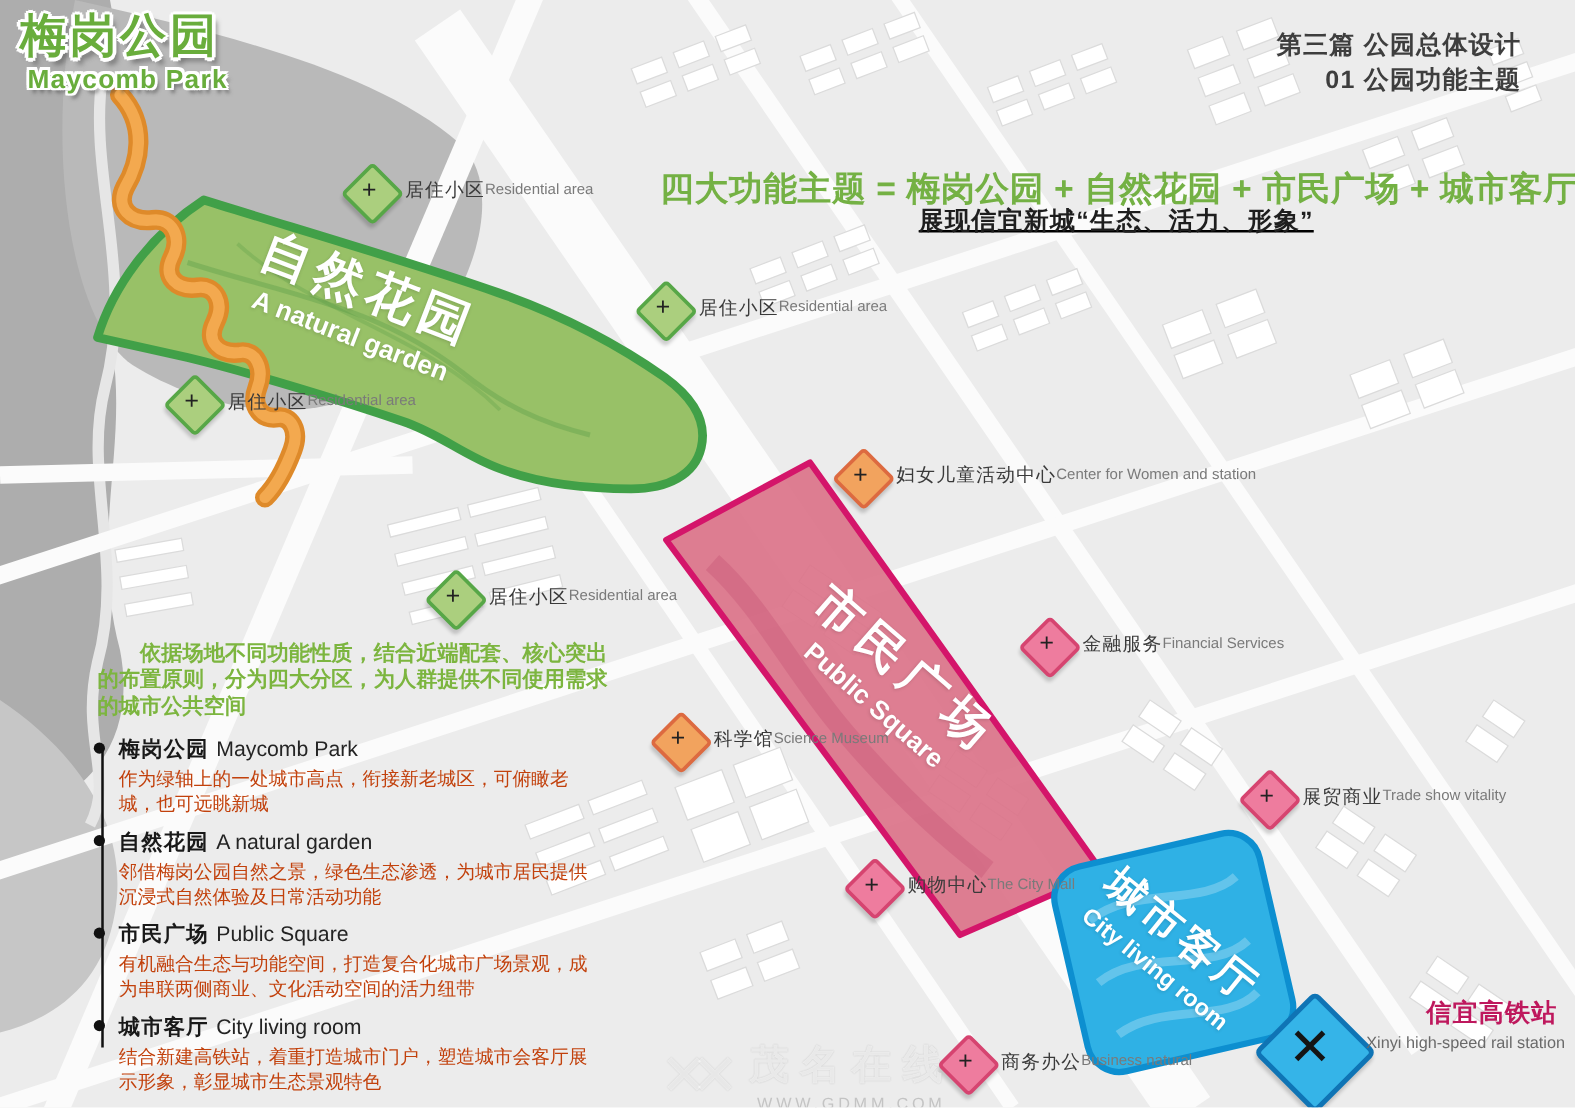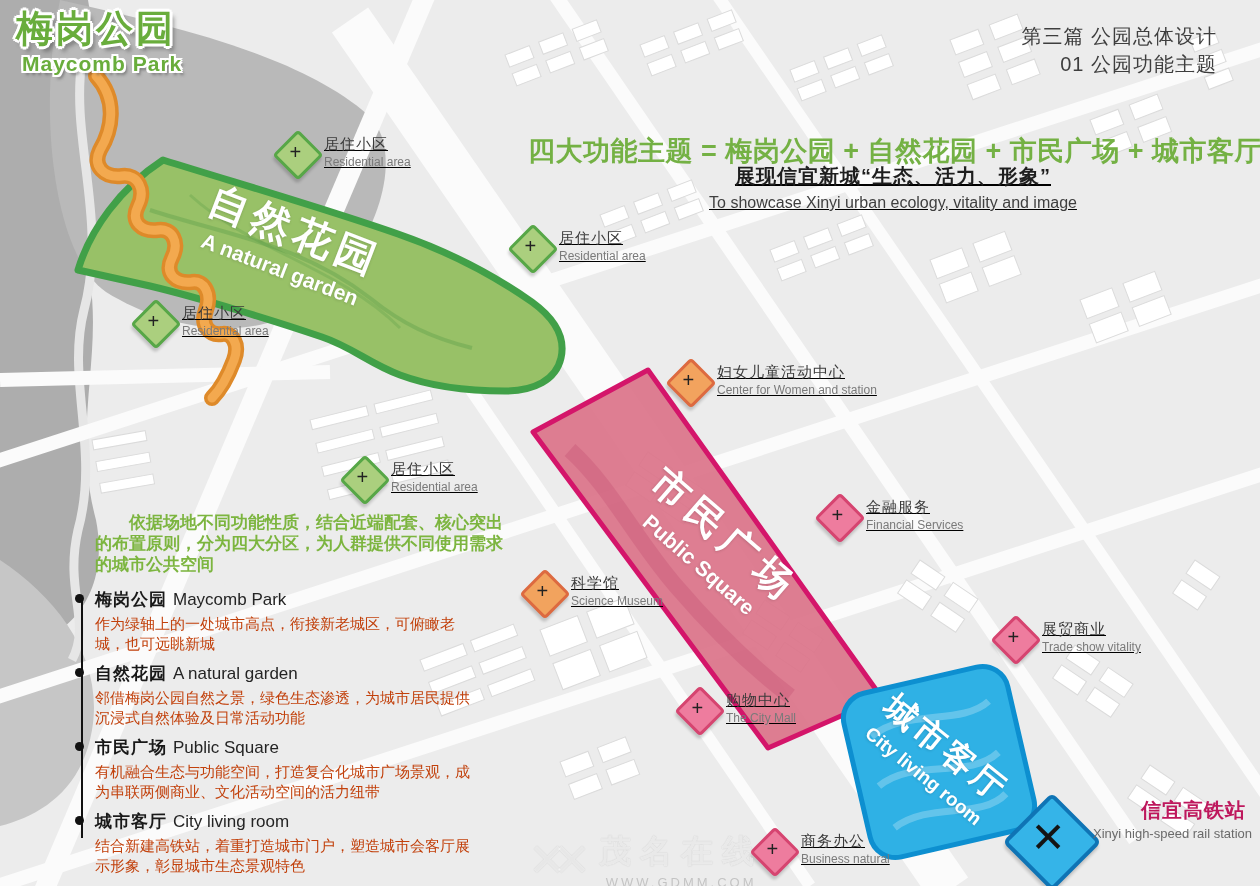--- a/index.html
+++ b/index.html
@@ -20,31 +20,31 @@
   }
   .park-title .t-en{
     font-size:21px;font-weight:bold;letter-spacing:1px;margin-top:4px;margin-left:6px;
     text-shadow:-2px -2px 0 #fff,2px -2px 0 #fff,-2px 2px 0 #fff,2px 2px 0 #fff,
                 0 -2px 0 #fff,0 2px 0 #fff,-2px 0 0 #fff,2px 0 0 #fff,
                 3px 4px 3px rgba(60,60,60,.55);
   }
 
   
   .section-header{position:absolute;right:43px;top:22px;text-align:right;color:#3E3E3E;
-    font-weight:normal;font-size:20px;line-height:28px;letter-spacing:1px;}
+    font-weight:bold;font-size:20px;line-height:28px;letter-spacing:1px;}
 
   
   .headline{position:absolute;left:528px;top:133px;white-space:nowrap;
     color:#74B144;font-weight:bold;font-size:27px;letter-spacing:.5px;}
   .headline-sub{position:absolute;left:530px;top:163px;width:726px;text-align:center;text-decoration:underline;}
   .headline-sub .s-zh{display:block;font-size:20px;font-weight:bold;color:#1E1E1E;letter-spacing:1px;}
   .headline-sub .s-en{display:block;font-size:16px;color:#3F3F3F;margin-top:4px;}
 
   
-  .intro{position:absolute;left:95px;top:512px;width:408px;
+  .intro{position:absolute;left:78px;top:512px;width:408px;
     color:#7CB53F;font-weight:bold;font-size:17px;line-height:21px;text-indent:2em;}
 
   
   .legend{position:absolute;left:70px;top:588px;width:410px;padding-left:25px;box-sizing:border-box;}
   .legend .rule{position:absolute;left:11px;top:12px;height:238px;width:2px;background:#111;}
   .legend .li{position:relative;margin-bottom:8px;}
   .legend .dot{position:absolute;left:-20px;top:6px;width:9px;height:9px;border-radius:50%;background:#111;}
   .legend .lt{font-size:17px;color:#191919;margin-bottom:3px;}
   .legend .lt b{font-weight:bold;letter-spacing:1px;}
   .legend .lt span{margin-left:6px;color:#242424;}
@@ -62,21 +62,21 @@
   .dm::before{content:"";position:absolute;left:50%;top:50%;width:30px;height:30px;margin:-15px 0 0 -15px;
     border-radius:4px;transform:rotate(45deg);border:3px solid var(--bd);background:var(--bg);
     box-shadow:2px 3px 3px rgba(0,0,0,.18);}
   .dm .plus{position:relative;font-size:20px;line-height:1;color:#222;}
   .dm-green{--bd:#57A747;--bg:#ABCF7E;}
   .dm-orange{--bd:#DD6A40;--bg:#F2A35E;}
   .dm-pink{--bd:#D64470;--bg:#EE7C9E;}
   .dm-rail{width:92px;height:92px;flex:0 0 92px;--bd:#0F74B5;--bg:#35B4E8;}
   .dm-rail::before{width:62px;height:62px;margin:-31px 0 0 -31px;border-width:4px;border-radius:6px;}
   .dm-rail .plus{font-size:42px;color:#141414;}
-  .mtxt{display:flex;flex-direction:column;margin-left:6px;white-space:nowrap;text-decoration:underline;}
+  .mtxt{display:flex;flex-direction:row;margin-left:6px;white-space:nowrap;}
   .mtxt b{font-size:15px;font-weight:normal;color:#3A3A3A;letter-spacing:1px;}
   .mtxt small{font-size:12px;color:#7A7A7A;margin-top:1px;}
   .rail-label{position:absolute;left:1093px;top:797px;white-space:nowrap;}
   .rail-label b{display:block;font-size:20px;font-weight:bold;color:#be185d;letter-spacing:1px;margin-left:48px;}
   .rail-label small{display:block;font-size:13px;color:#6A6A6A;margin-top:2px;}
 
   
   .watermark{position:absolute;left:528px;top:830px;display:flex;align-items:center;opacity:.85;}
   .wm-mark{font-size:46px;font-weight:bold;color:rgba(255,255,255,.65);letter-spacing:-14px;
     text-shadow:0 0 1px rgba(140,140,140,.5);margin-right:22px;}
@@ -405,21 +405,20 @@
   </div>
 
   <div class="section-header">
     <div>第三篇 公园总体设计</div>
     <div>01 公园功能主题</div>
   </div>
 
   <div class="headline">四大功能主题 = 梅岗公园 + 自然花园 + 市民广场 + 城市客厅</div>
   <div class="headline-sub">
     <span class="s-zh">展现信宜新城“生态、活力、形象”</span>
-    <span class="s-en">To showcase Xinyi urban ecology, vitality and image</span>
   </div>
 
   <div class="intro">依据场地不同功能性质，结合近端配套、核心突出的布置原则，分为四大分区，为人群提供不同使用需求的城市公共空间</div>
 
   <div class="legend">
     <i class="rule"></i>
     <div class="li">
       <span class="dot"></span>
       <div class="lt"><b>梅岗公园</b><span>Maycomb Park</span></div>
       <p>作为绿轴上的一处城市高点，衔接新老城区，可俯瞰老城，也可远眺新城</p>

